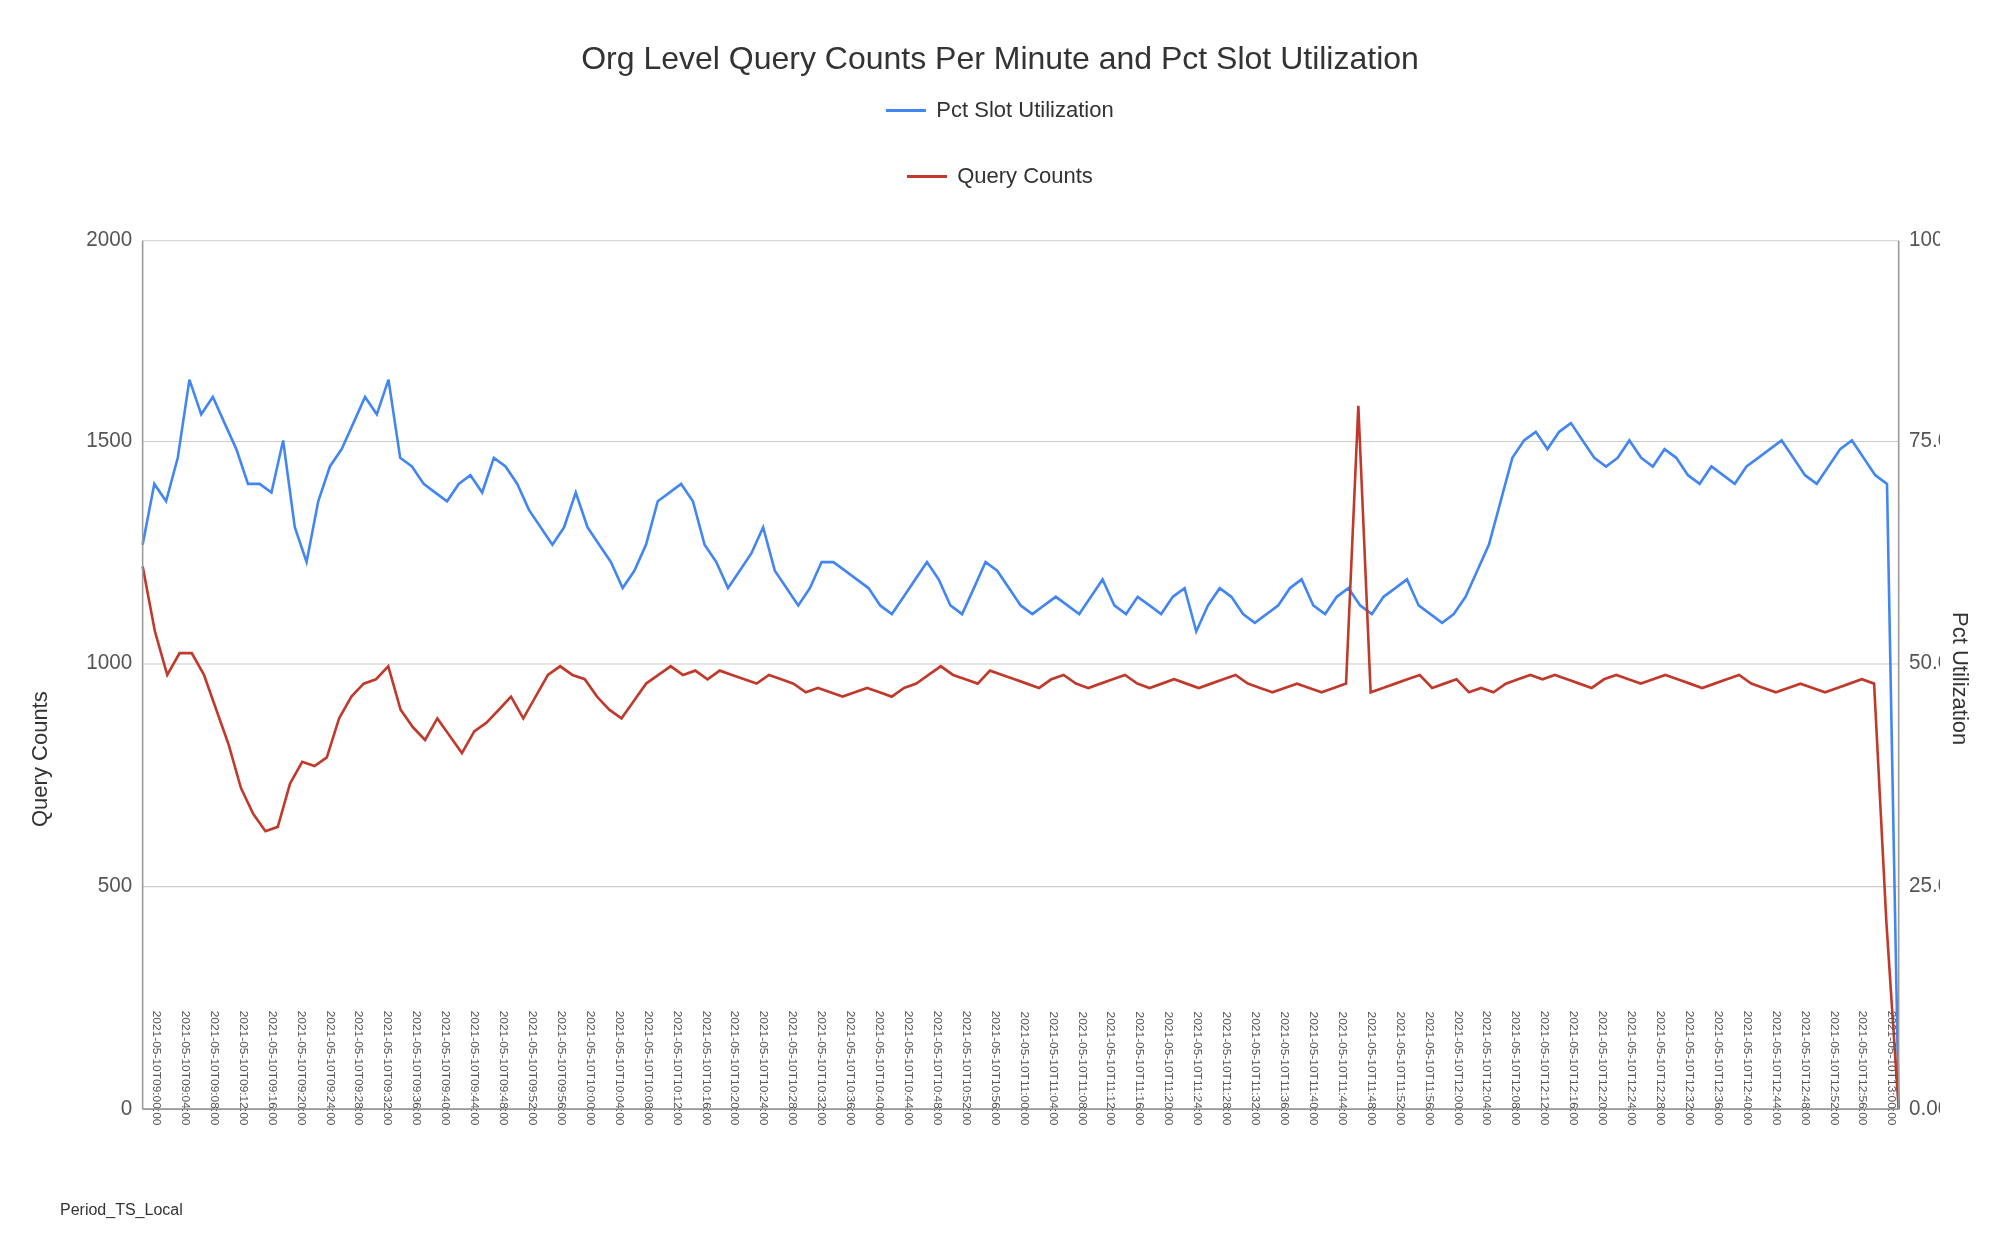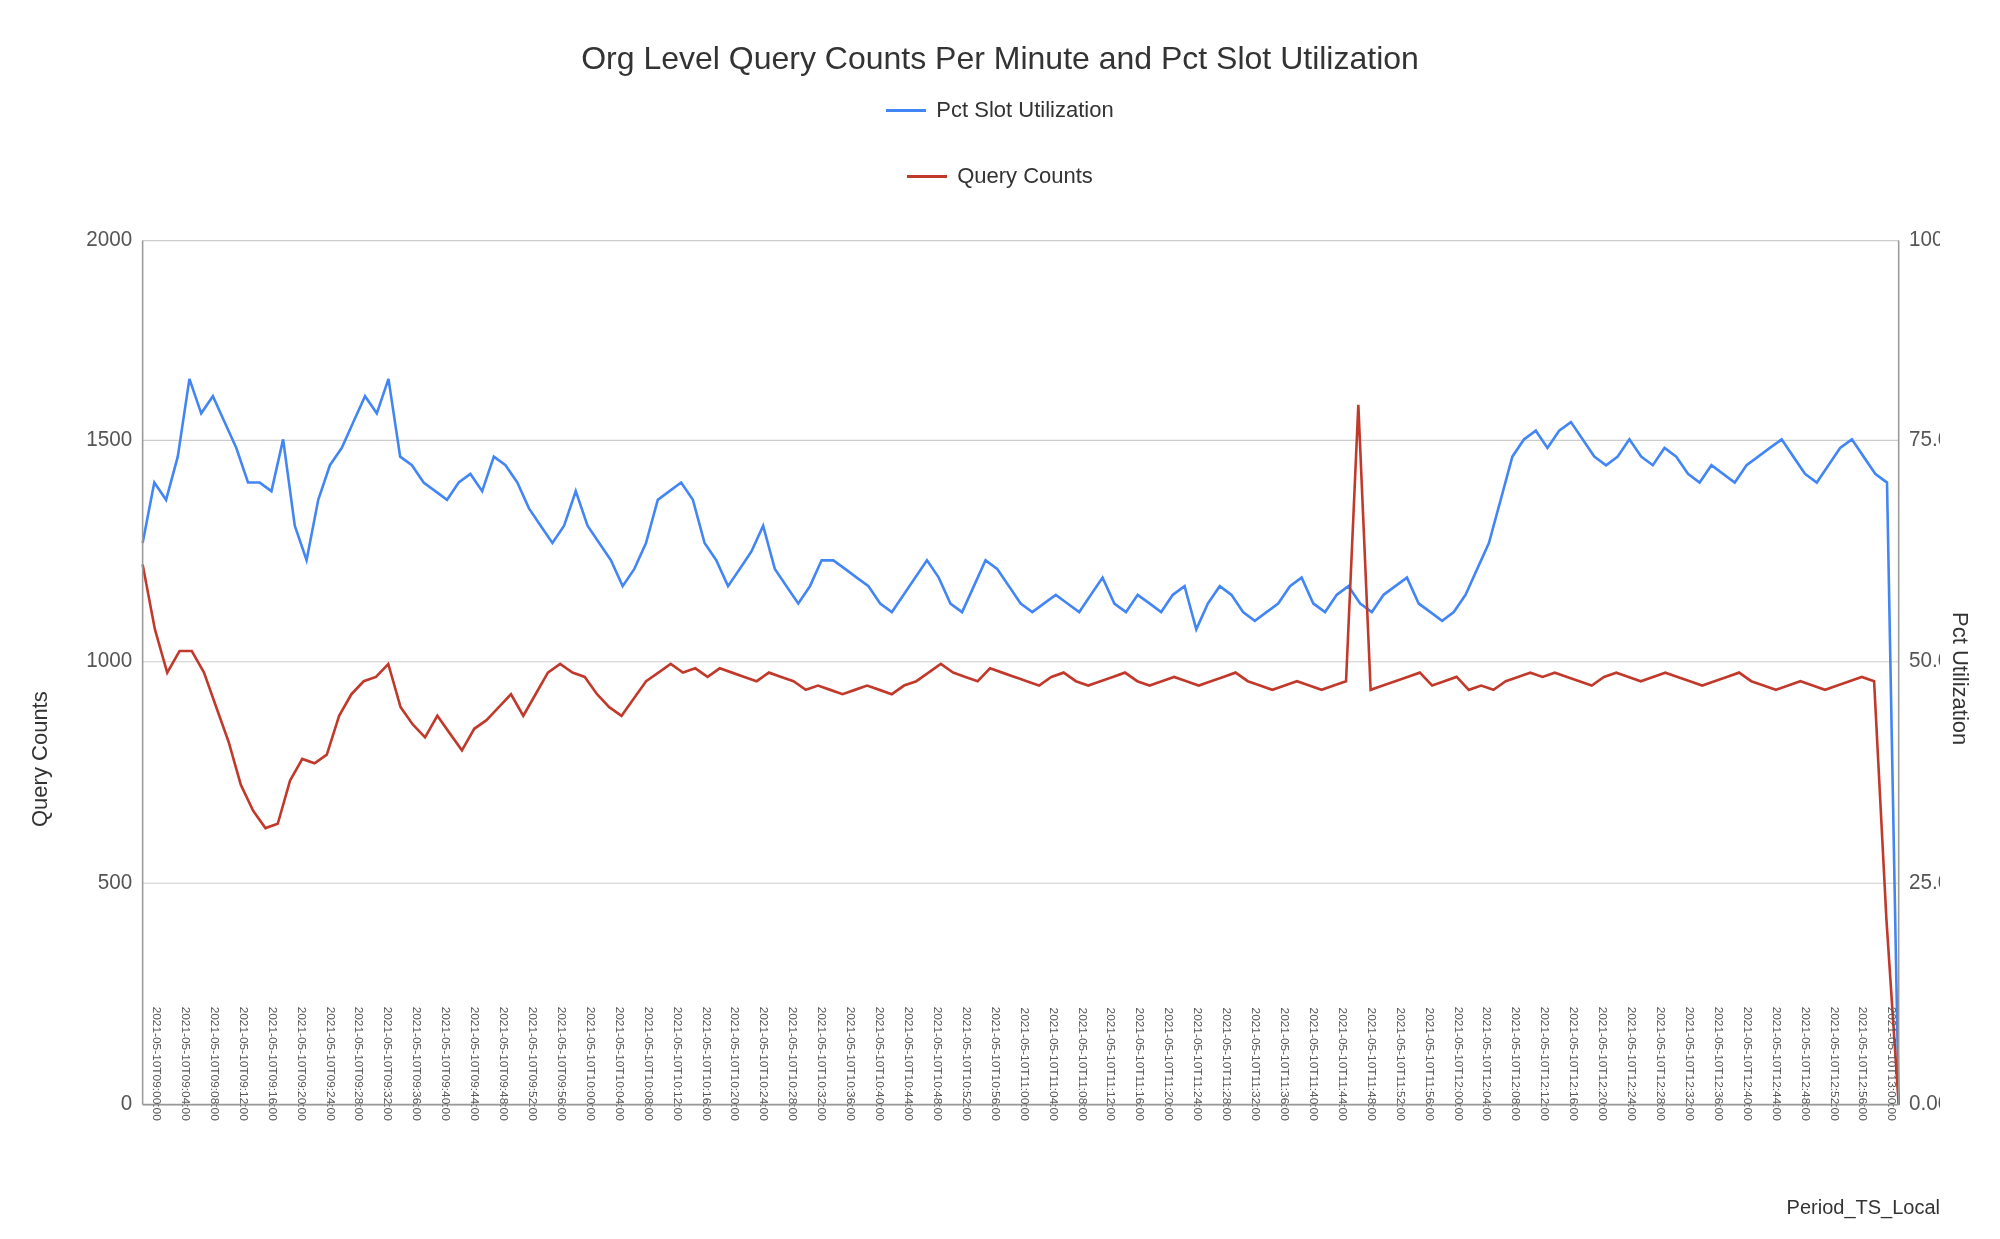--- a/index.html
+++ b/index.html
@@ -75,22 +75,22 @@
       flex: 1;
       position: relative;
       display: flex;
       flex-direction: column;
     }
     .svg-chart {
       width: 100%;
       flex: 1;
     }
     .x-axis-label {
-      text-align: right;
-      font-size: 20px;
+      text-align: left;
+      font-size: 16px;
       color: #333;
       margin-top: 5px;
     }
   </style>
 </head>
 <body>
 
 <div class="chart-container">
   <div class="chart-title">Org Level Query Counts Per Minute and Pct Slot Utilization</div>
 

